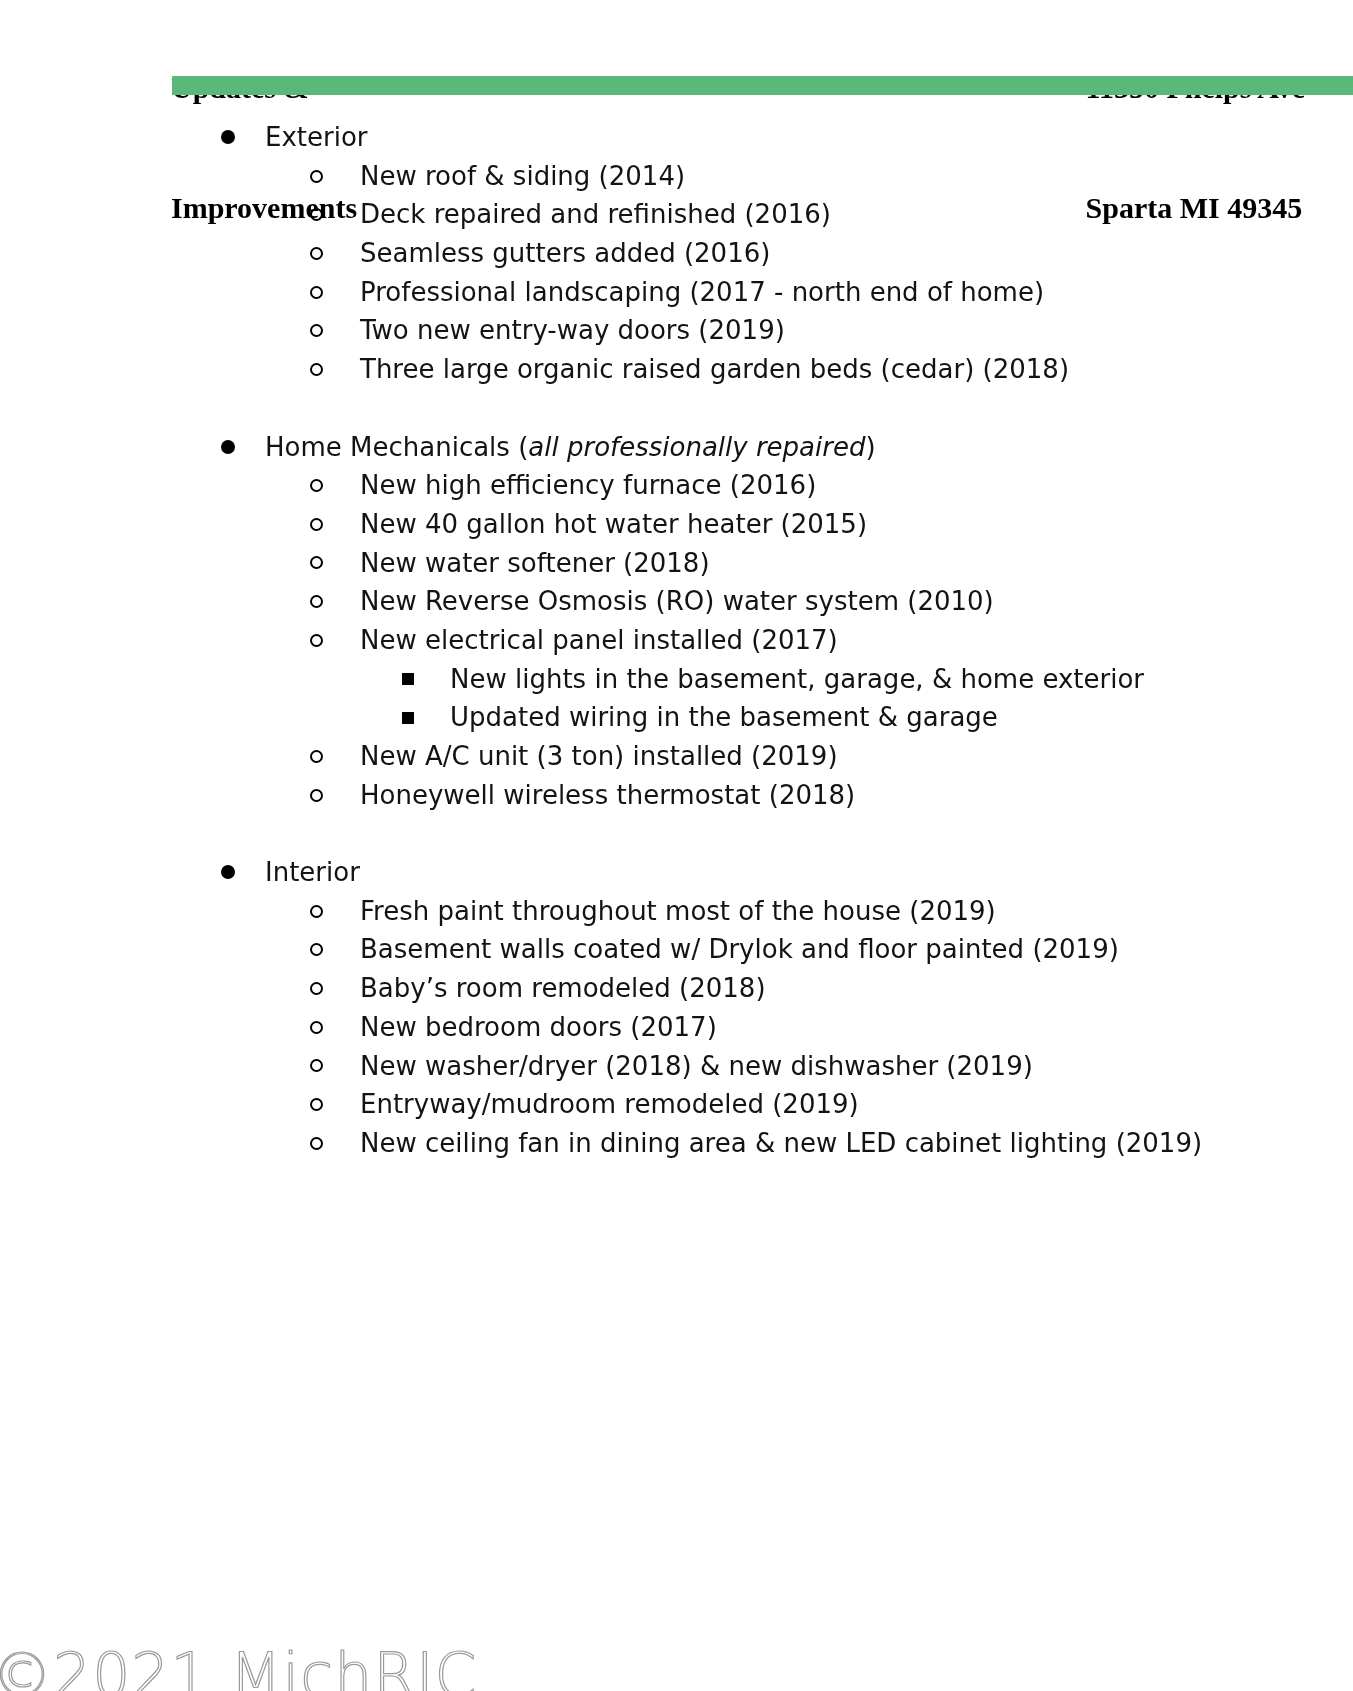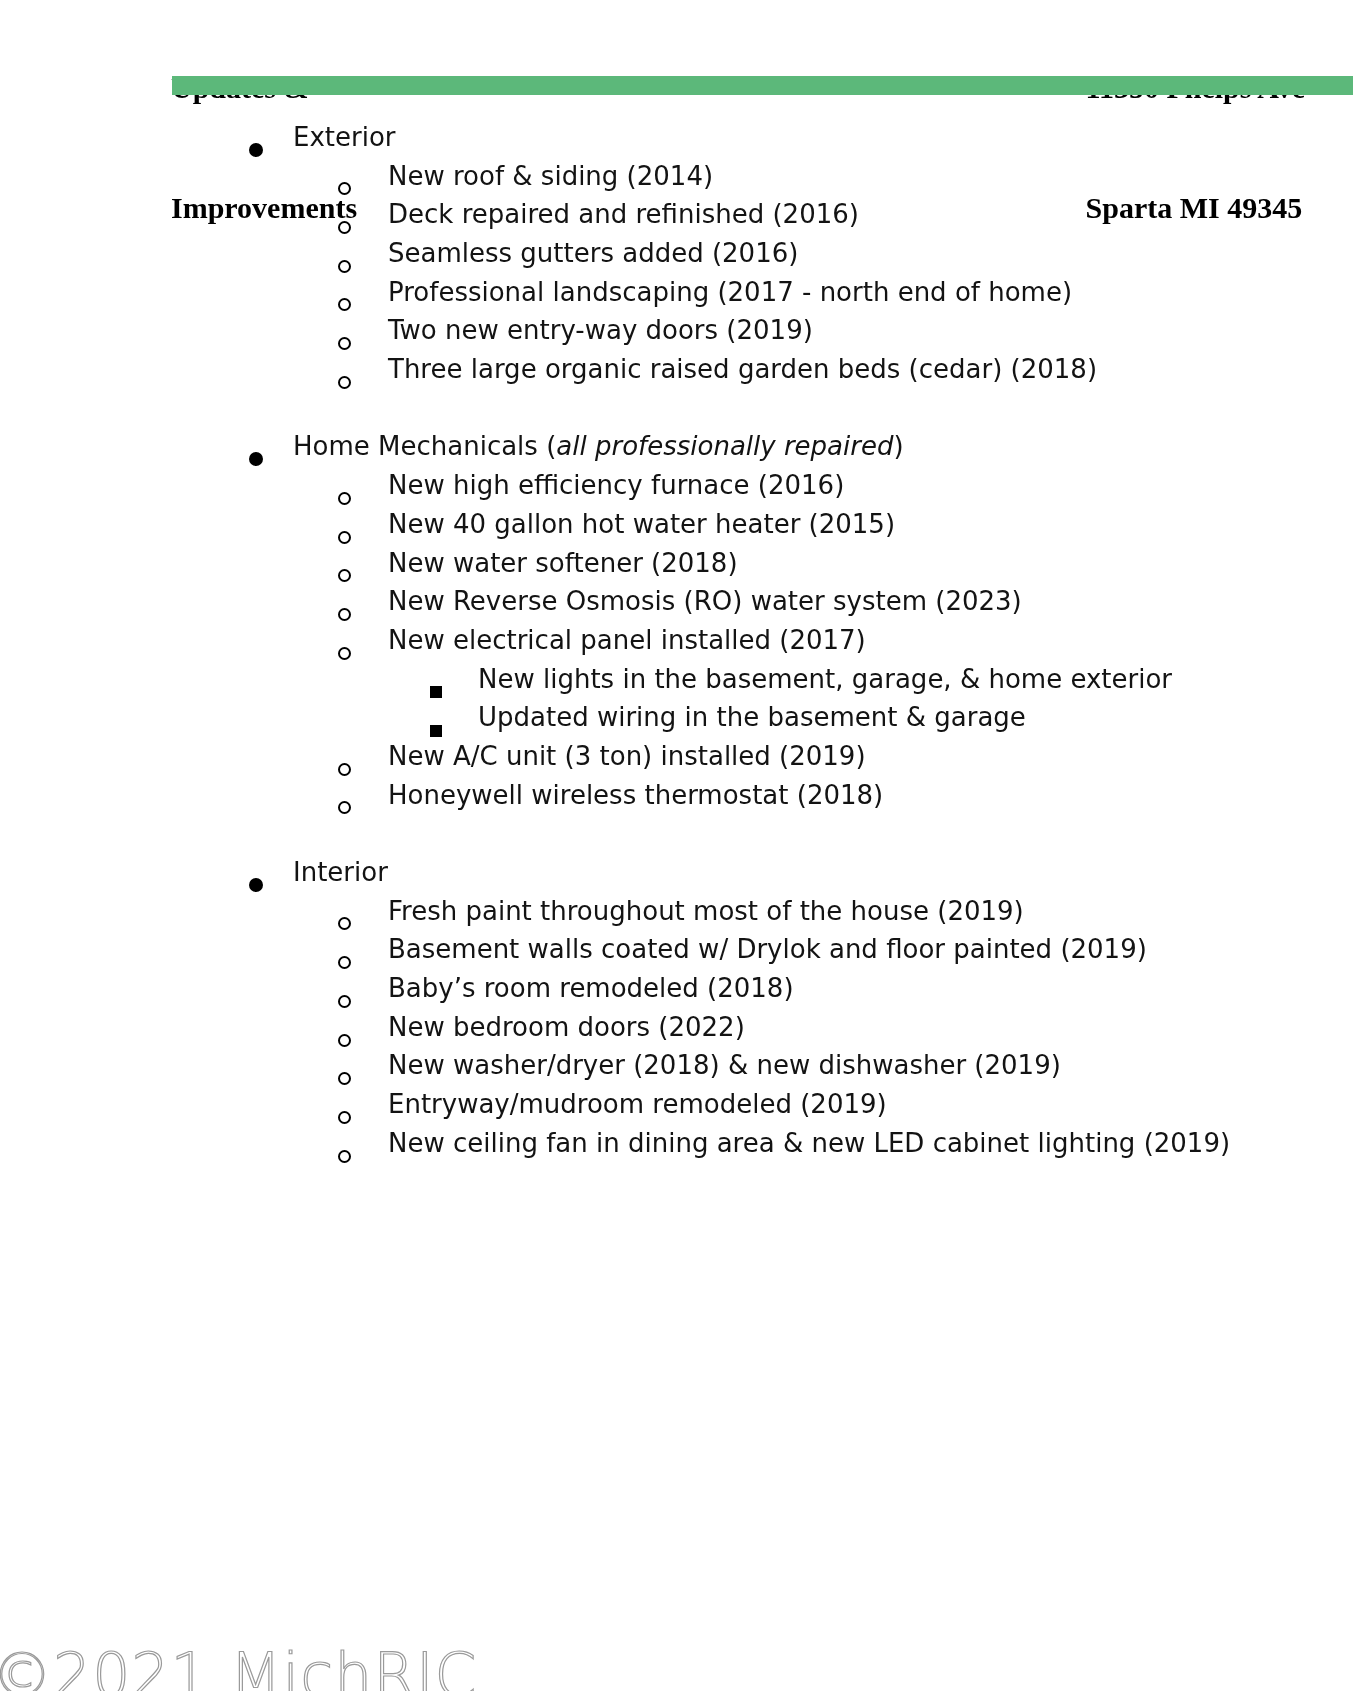--- a/index.html
+++ b/index.html
@@ -48,21 +48,21 @@
 
   
   .content {
     position: absolute;
     left: 0;
     top: 118px;
     right: 0;
     font-size: 26px;
     line-height: 38.7px;
   }
-  .row { display: flex; align-items: flex-end; height: 38.7px; padding-left: 28px; }
+  .row { display: flex; align-items: center; height: 38.7px; }
   .spacer { height: 38.7px; }
 
   .bullet { flex: 0 0 auto; display: inline-block; }
   .b-dot {
     width: 14px; height: 14px;
     background: #000; border-radius: 50%;
     margin-left: 221px; margin-right: 30px;
   }
   .b-circle {
     width: 9px; height: 9px;
@@ -155,21 +155,21 @@
   <div class="row">
     <span class="bullet b-circle"></span>
     <span class="txt">New 40 gallon hot water heater (2015)</span>
   </div>
   <div class="row">
     <span class="bullet b-circle"></span>
     <span class="txt">New water softener (2018)</span>
   </div>
   <div class="row">
     <span class="bullet b-circle"></span>
-    <span class="txt">New Reverse Osmosis (RO) water system (2023)</span>
+    <span class="txt">New Reverse Osmosis (RO) water system (2010)</span>
   </div>
   <div class="row">
     <span class="bullet b-circle"></span>
     <span class="txt">New electrical panel installed (2017)</span>
   </div>
   <div class="row">
     <span class="bullet b-square"></span>
     <span class="txt">New lights in the basement, garage, &amp; home exterior</span>
   </div>
   <div class="row">
@@ -200,21 +200,21 @@
   <div class="row">
     <span class="bullet b-circle"></span>
     <span class="txt">Basement walls coated w/ Drylok and floor painted (2019)</span>
   </div>
   <div class="row">
     <span class="bullet b-circle"></span>
     <span class="txt">Baby’s room remodeled (2018)</span>
   </div>
   <div class="row">
     <span class="bullet b-circle"></span>
-    <span class="txt">New bedroom doors (2022)</span>
+    <span class="txt">New bedroom doors (2017)</span>
   </div>
   <div class="row">
     <span class="bullet b-circle"></span>
     <span class="txt">New washer/dryer (2018) &amp; new dishwasher (2019)</span>
   </div>
   <div class="row">
     <span class="bullet b-circle"></span>
     <span class="txt">Entryway/mudroom remodeled (2019)</span>
   </div>
   <div class="row">

